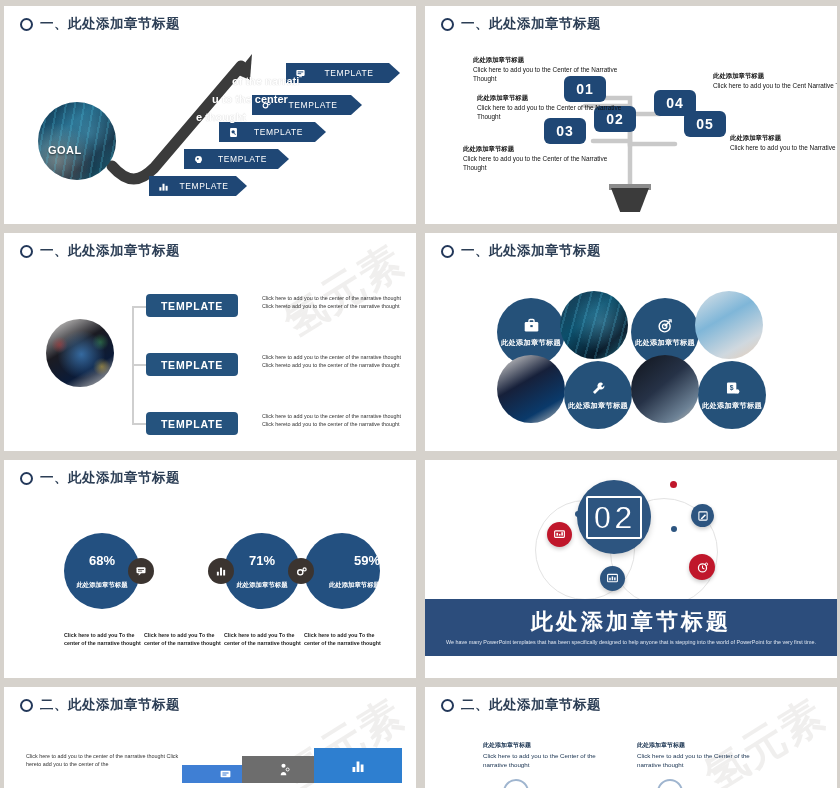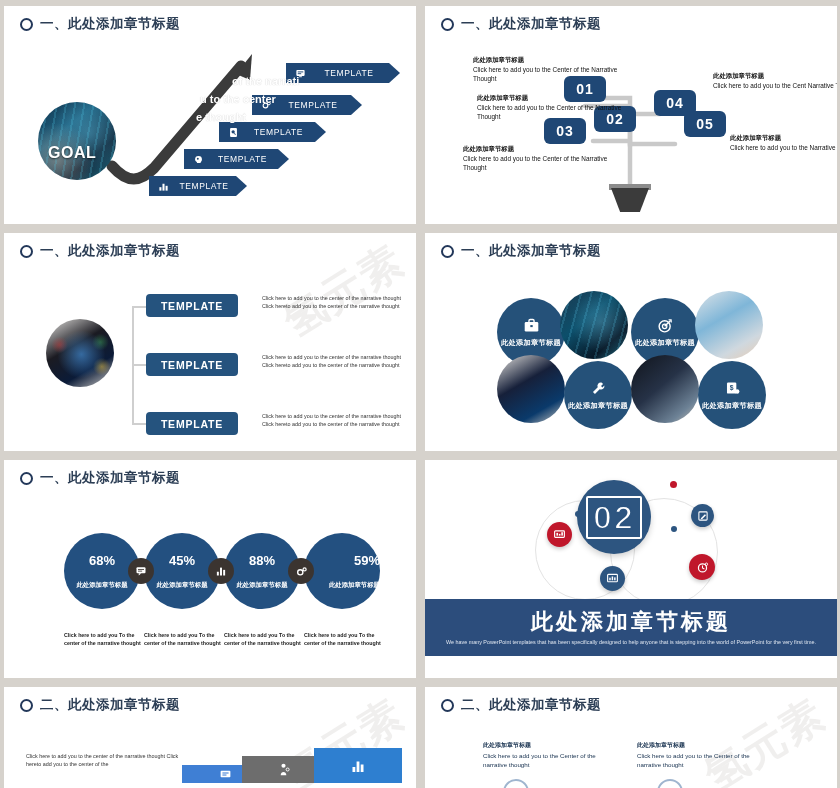--- a/index.html
+++ b/index.html
@@ -61,21 +61,21 @@
   }
   .goal-circle::after {
     content:""; position:absolute; inset:0;
     background:
       repeating-linear-gradient(100deg, rgba(80,200,230,.22) 0 2px, transparent 2px 9px),
       radial-gradient(circle at 65% 40%, rgba(120,220,255,.35), transparent 55%),
       radial-gradient(circle at 25% 75%, rgba(220,200,180,.45), transparent 45%);
   }
   .goal-label {
     position: absolute; left: 44px; top: 138px;
-    color: #fff; font-size: 16px; font-weight: 700;
+    color: #fff; font-size: 11px; font-weight: 700;
     letter-spacing: .5px; z-index: 3;
     text-shadow: 0 1px 2px rgba(0,0,0,.6);
   }
   .arrow-path { position: absolute; left: 0; top: 0; }
   .chev {
     position: absolute;
     height: 20px;
     background: #1f4775;
     display: flex; align-items: center; gap: 8px;
     padding-left: 9px;
@@ -322,21 +322,21 @@
       <svg class="ic" viewBox="0 0 16 16">
           <rect x="2" y="3" width="12" height="8.5" rx="1.2" fill="#fff"></rect>
           <rect x="4" y="5" width="8" height="1.4" fill="#1f4775"></rect>
           <rect x="4" y="7.6" width="5" height="1.4" fill="#1f4775"></rect>
           <rect x="6" y="12" width="4" height="1.4" fill="#fff"></rect>
         </svg>
       <span class="lbl">TEMPLATE</span>
     </div>
 
     <div class="ghost-text" style="left:228px; top:68px;">of the narrati</div>
-    <div class="ghost-text" style="left:196px; top:86px;">u to the center</div>
+    <div class="ghost-text" style="left:208px; top:86px;">u to the center</div>
     <div class="ghost-text" style="left:192px; top:104px;">e  thought</div>
   </div>
 
   <div class="slide">
     <div class="s-title">
       <span class="ring"></span>
       <span>一、此处添加章节标题</span>
     </div>
 
     <svg width="412" height="218" style="position:absolute;left:0;top:0">
@@ -466,26 +466,22 @@
   <div class="slide">
     <div class="s-title">
       <span class="ring"></span>
       <span>一、此处添加章节标题</span>
     </div>
 
     <div class="pc" style="left:60px; top:73px;">
       <span class="pct">68%</span>
       <span class="sub">此处添加章节标题</span>
     </div>
-    <div class="pc" style="left:140px; top:73px;">
-      <span class="pct">45%</span>
-      <span class="sub">此处添加章节标题</span>
-    </div>
     <div class="pc" style="left:220px; top:73px;">
-      <span class="pct">88%</span>
+      <span class="pct">71%</span>
       <span class="sub">此处添加章节标题</span>
     </div>
     <div class="pc" style="left:300px; top:73px;align-items:flex-end;">
       <span class="pct">59%</span>
       <span class="sub">此处添加章节标题</span>
     </div>
 
     <div class="dotic" style="left:124px; top:98px;">
       <svg width="12" height="12" viewBox="0 0 16 16">
           <rect x="2" y="3" width="12" height="8" rx="1.4" fill="#fff"></rect>

